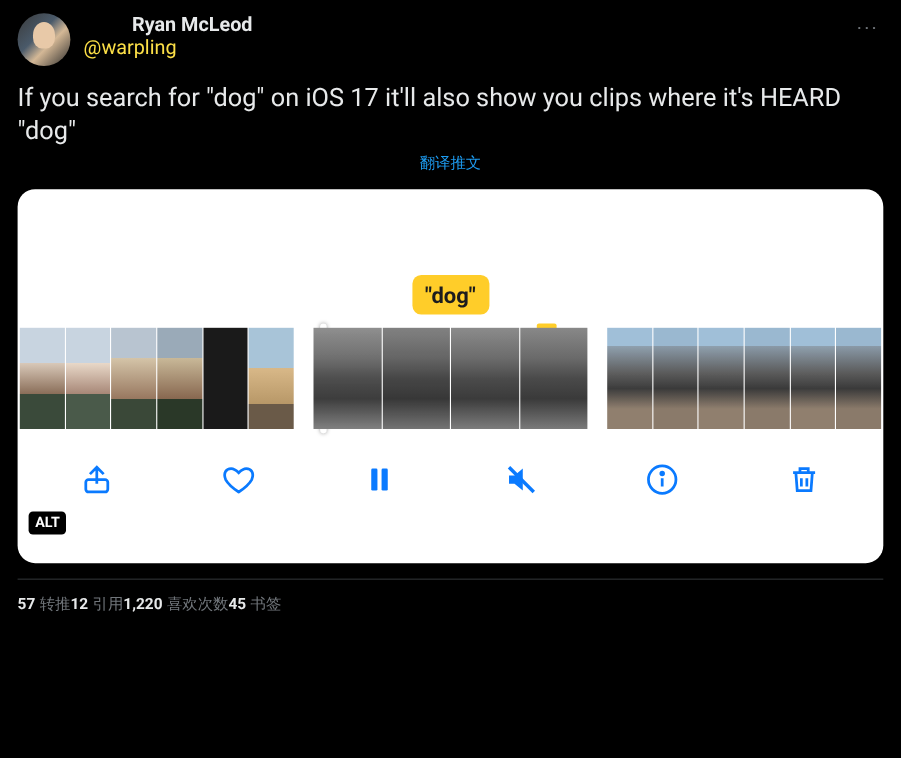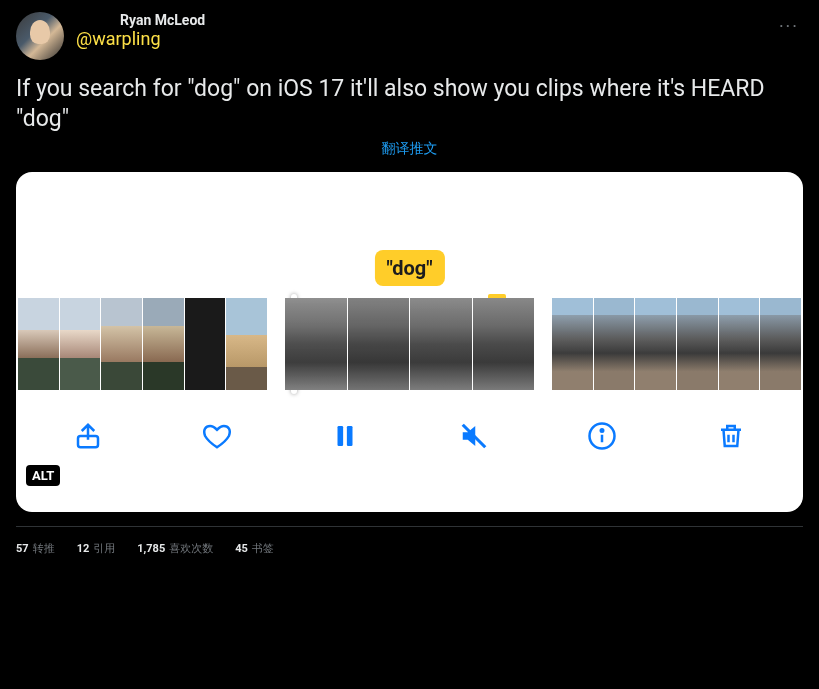--- a/index.html
+++ b/index.html
@@ -32,21 +32,21 @@
     content: "";
     position: absolute;
     top: 8px; left: 14px;
     width: 20px; height: 24px;
     background: #e8c9a8;
     border-radius: 50% 50% 40% 40%;
   }
   .identity { flex: 1; }
   .display-name {
     font-weight: 700;
-    font-size: 14px;
+    font-size: 18px;
     color: #e7e9ea;
     padding-left: 44px;
   }
   .handle {
     font-size: 18px;
     color: #fde047;
   }
   .more {
     color: #71767b;
     font-size: 18px;
@@ -174,22 +174,21 @@
     color: #e7e9ea;
     font-weight: 700;
   }
   .divider {
     border: none;
     border-top: 1px solid #2f3336;
     margin: 14px 0;
   }
   .stats {
     display: flex;
-    gap: 22px;
-    font-size: 11px;
+    font-size: 14px;
     color: #71767b;
   }
   .stats .num {
     color: #e7e9ea;
     font-weight: 700;
     margin-right: 4px;
   }
 </style>
 </head>
 <body>
@@ -277,17 +276,17 @@
     </div>
     <div class="alt-badge">ALT</div>
   </div>
 
 
   <hr class="divider">
 
   <div class="stats">
     <div><span class="num">57</span><span>转推</span></div>
     <div><span class="num">12</span><span>引用</span></div>
-    <div><span class="num">1,785</span><span>喜欢次数</span></div>
+    <div><span class="num">1,220</span><span>喜欢次数</span></div>
     <div><span class="num">45</span><span>书签</span></div>
   </div>
 
 </div>
 
 </body></html>

